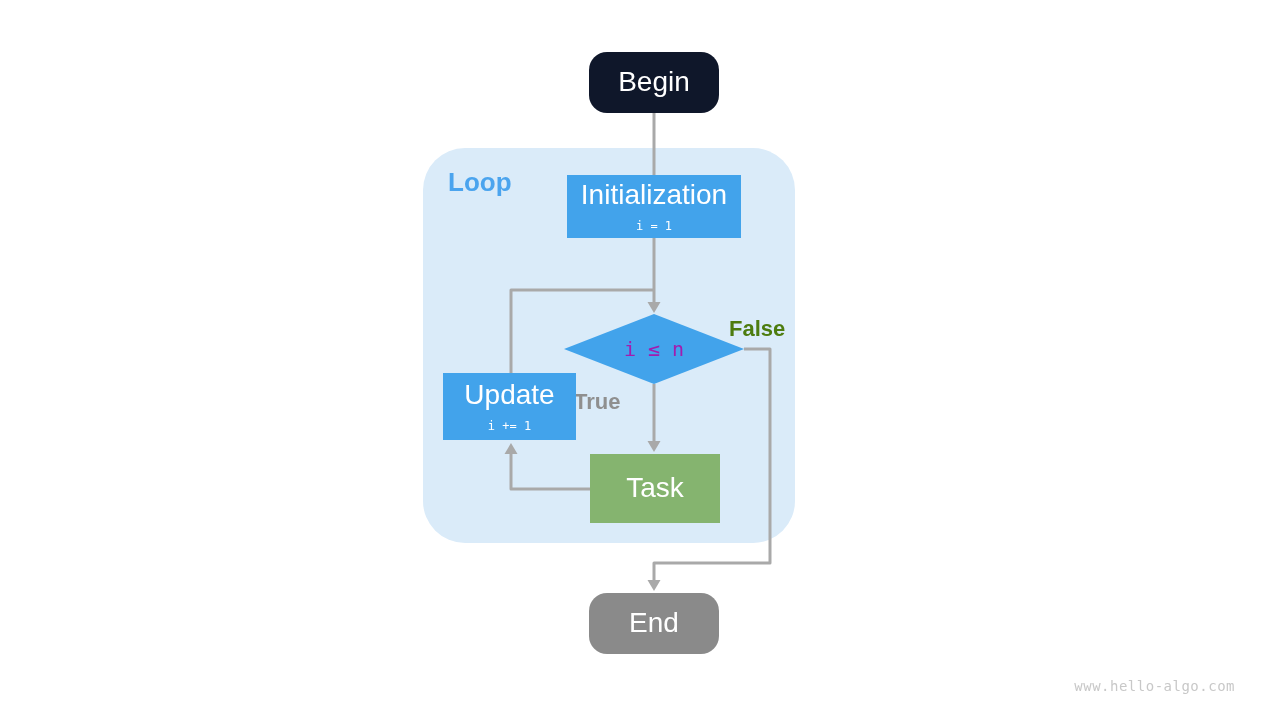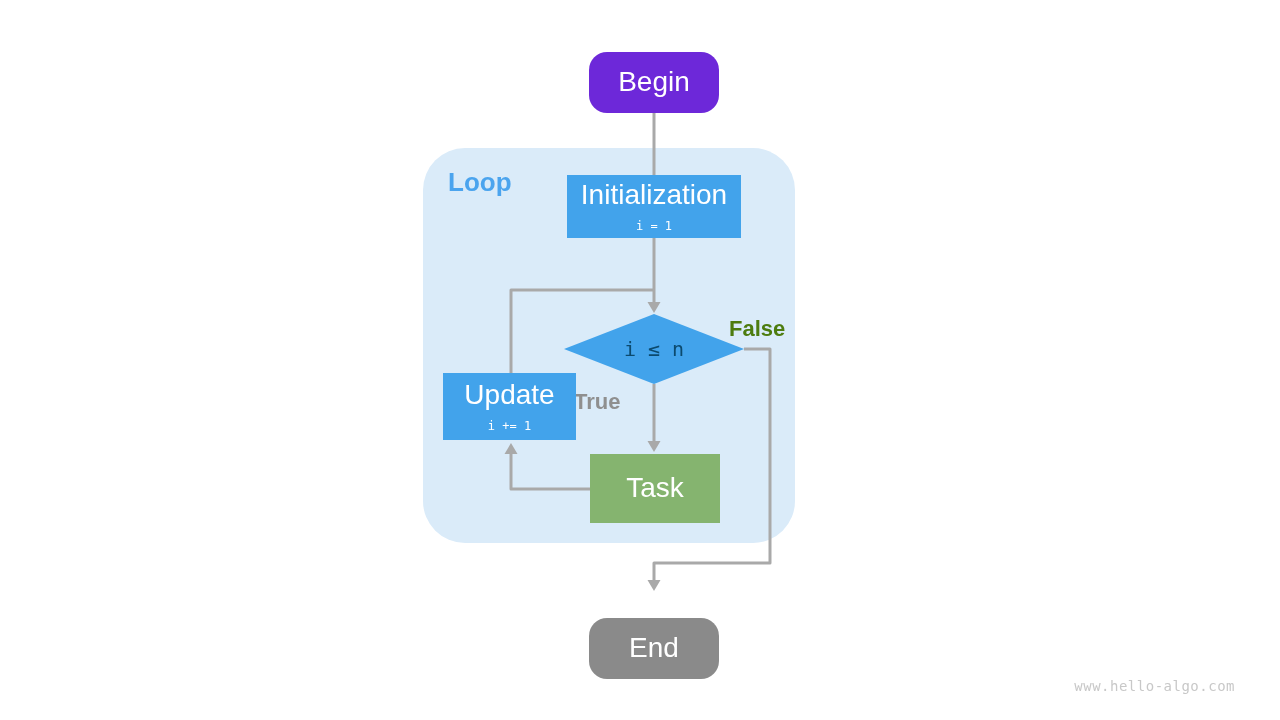--- a/index.html
+++ b/index.html
@@ -33,21 +33,21 @@
   .node-code {
     font-family: "DejaVu Sans Mono", monospace;
     font-size: 12px; line-height: 1.2; margin-top: 8px;
   }
   .terminal { border-radius: 18px; }
 
   #begin-node  { left: 589px; top: 52px;  width: 130px; height: 61px; }
   #init-node   { left: 567px; top: 175px; width: 174px; height: 63px; }
   #update-node { left: 443px; top: 373px; width: 133px; height: 67px; text-align: right; }
   #task-node   { left: 590px; top: 454px; width: 130px; height: 69px; }
-  #end-node    { left: 589px; top: 618px; width: 130px; height: 61px; }
+  #end-node    { left: 589px; top: 593px; width: 130px; height: 61px; }
 
   #condition-label {
     left: 564px; top: 314px; width: 180px; height: 70px;
     display: flex; align-items: center; justify-content: center;
     font-family: "DejaVu Sans Mono", monospace;
     font-size: 20px; color: #ffffff;
   }
 
   .loop-label { left: 448px; top: 168px; font-size: 26px; font-weight: bold; line-height: 1.1; }
 
@@ -83,30 +83,30 @@
     <polygon points="504.5,454 517.5,454 511,443" style="fill: rgb(169, 169, 169);"></polygon>
 
     <path d="M744 349 L770 349 L770 563 L654 563 L654 581" fill="none" stroke-width="3" stroke-linejoin="round" style="stroke: rgb(169, 169, 169);"></path>
     <polygon points="647.5,580 660.5,580 654,591" style="fill: rgb(169, 169, 169);"></polygon>
 
     <polygon points="654,314 744,349 654,384 564,349" style="fill: rgb(66, 163, 235);"></polygon>
   </svg>
 
   <div class="abs loop-label" style="color: rgb(75, 164, 238);">Loop</div>
 
-  <div class="abs node terminal" id="begin-node" style="background-color: #6d28d9; color: rgb(255, 255, 255);">
+  <div class="abs node terminal" id="begin-node" style="background-color: #0f172a; color: rgb(255, 255, 255);">
     <div class="node-title">Begin</div>
   </div>
 
   <div class="abs node" id="init-node" style="background-color: rgb(66, 163, 235); color: rgb(255, 255, 255);">
     <div class="node-title">Initialization</div>
     <div class="node-code">i = 1</div>
   </div>
 
-  <div class="abs" id="condition-label" style="color: #0c4a6e;">i ≤ n</div>
+  <div class="abs" id="condition-label" style="color: #a21caf;">i ≤ n</div>
 
   <div class="abs edge-label" id="false-label" style="color: #4d7c0f;">False</div>
 
   <div class="abs edge-label" id="true-label" style="color: rgb(143, 143, 143);">True</div>
 
   <div class="abs node" id="update-node" style="background-color: rgb(66, 163, 235); color: rgb(255, 255, 255);">
     <div class="node-title">Update</div>
     <div class="node-code">i += 1</div>
   </div>
 

